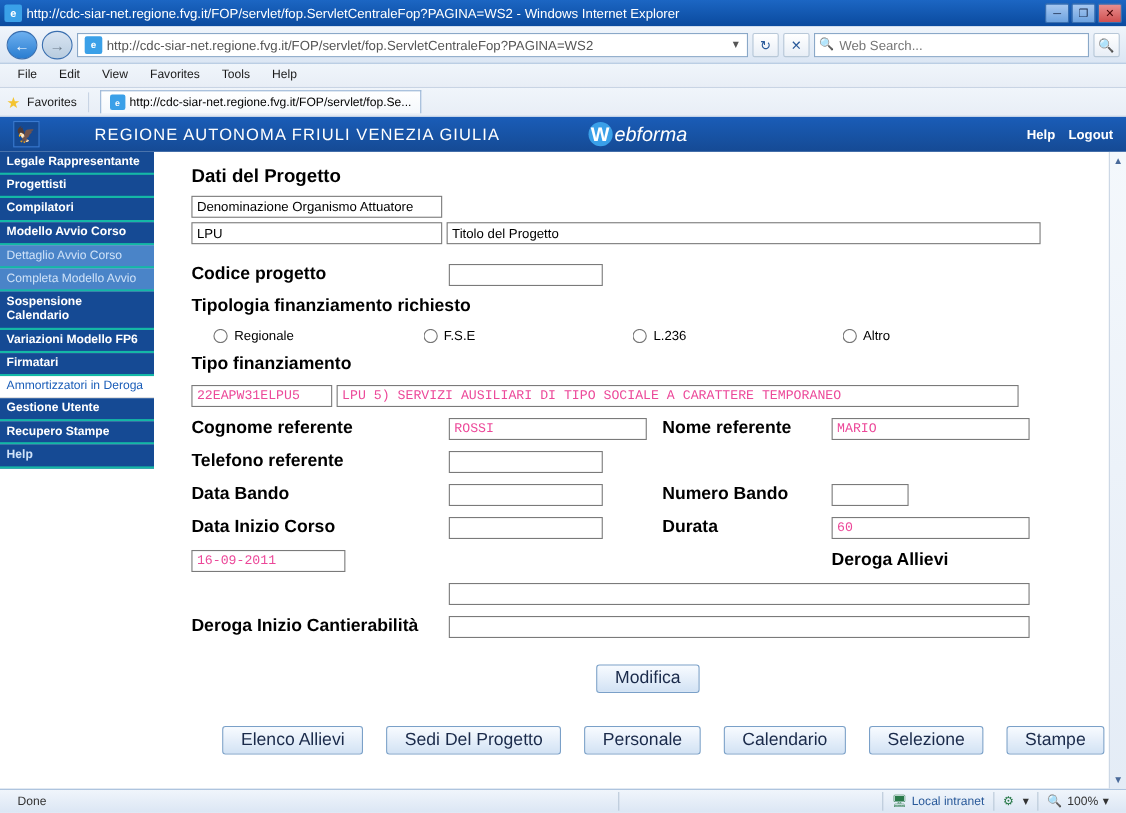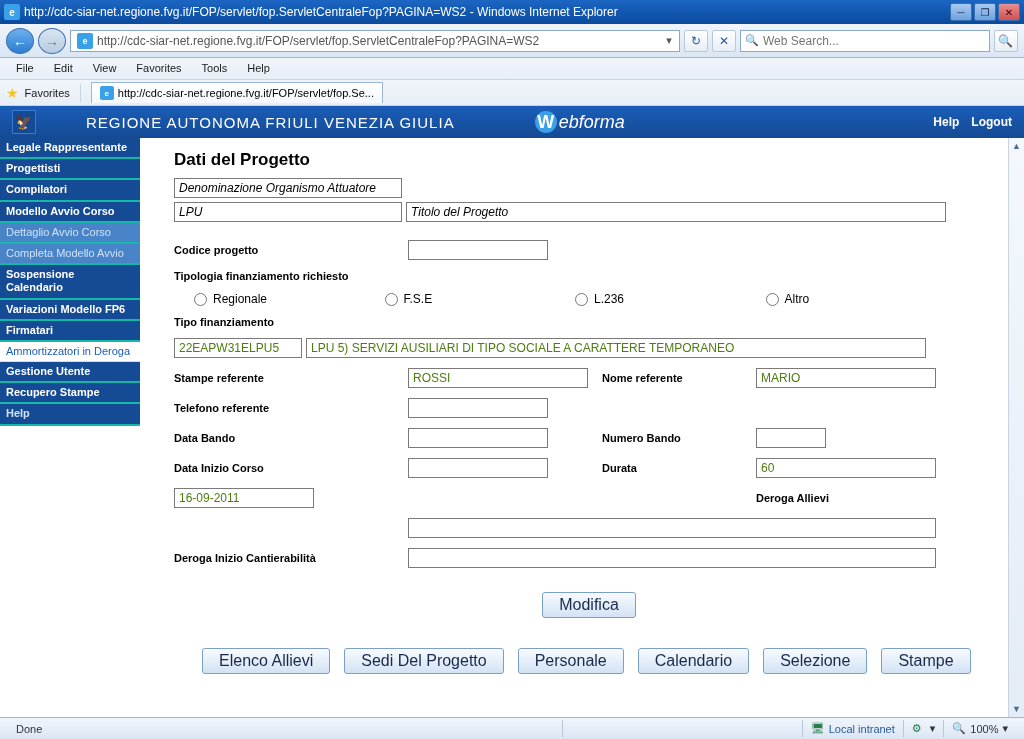--- a/index.html
+++ b/index.html
@@ -51,45 +51,45 @@
 .leftnav { width: 140px; background: #fff; display: flex; flex-direction: column; }
 .leftnav .navitem { background: #154a94; color: #fff; padding: 3px 6px; border-bottom: 2px solid #14b8a6; font-size: 11px; font-weight: bold; cursor: pointer; line-height: 1.2; }
 .leftnav .navitem.sub { background: #4a84c8; font-weight: normal; color: #cfe2f8; }
 .leftnav .navitem.help { color: #cfe2f8; }
 .leftnav .navitem.link { background: #fff; color: #1a5db8; border: none; font-weight: normal; border-bottom: 1px solid #ddd; }
 
 .mainpanel { flex: 1; padding: 12px 20px 12px 34px; overflow-y: auto; position: relative; }
 .mainpanel h2 { font-size: 17px; font-weight: bold; margin-bottom: 8px; color: #000; }
 
 .rowtop { display: flex; gap: 4px; margin-bottom: 4px; }
-.rowtop input { border: 1px solid #7a7a7a; padding: 2px 4px; font-size: 12px; font-style: italic; }
+.rowtop input { border: 1px solid #7a7a7a; padding: 2px 4px; font-size: 12px; }
 .rowtop input:first-child { width: 228px; }
 .rowtop input:nth-child(2) { flex: 1; max-width: 540px; }
 
 .formgrid { display: grid; grid-template-columns: 230px 190px 150px 180px; column-gap: 4px; row-gap: 10px; align-items: center; margin-top: 18px; }
-.formgrid .lbl { font-weight: bold; font-size: 11px; }
+.formgrid .lbl { font-weight: bold; font-size: 16px; }
 .formgrid input[type=text] { border: 1px solid #7a7a7a; padding: 2px 4px; font-size: 12px; width: 140px; }
 .formgrid input.wide { width: 180px; }
 .formgrid input.sm { width: 70px; }
-.formgrid input.ro { color: #4d7c0f; background: #fff; }
+.formgrid input.ro { color: #ec4899; background: #fff; font-family: Liberation Mono, monospace; }
 .formgrid .span4 { grid-column: 1 / 5; }
 .formgrid .span3 { grid-column: 2 / 5; }
 
 .radiorow { grid-column: 1 / 5; display: flex; gap: 20px; padding-left: 20px; }
 .radiorow label { display: flex; align-items: center; gap: 6px; width: 190px; font-size: 12px; }
 
 .coderow { grid-column: 1 / 5; display: flex; gap: 4px; }
 .coderow input { border: 1px solid #7a7a7a; padding: 2px 4px; font-size: 12px; color: #888; }
 .coderow input:first-child { width: 128px; }
 .coderow input:nth-child(2) { flex: 1; max-width: 620px; }
 
 .derogainp { width: 100% !important; max-width: 540px; }
 
 .btnrow { margin-top: 24px; text-align: center; }
-.actionrow { margin-top: 30px; display: flex; gap: 14px; justify-content: flex-start; padding-left: 28px; }
+.actionrow { margin-top: 30px; display: flex; gap: 14px; justify-content: space-between; padding-left: 28px; }
 button.ieb { background: linear-gradient(#f8fbff, #d2e2f4); border: 1px solid #7aa0c8; border-radius: 3px; padding: 3px 16px; font-size: 16px; cursor: pointer; color: #1a2a4a; }
 
 .statusbar { background: linear-gradient(#f0f5fb, #dbe6f4); border-top: 1px solid #9bb6d6; display: flex; align-items: center; padding: 2px 8px; height: 22px; font-size: 11px; color: #333; }
 .statusbar .cell { border-left: 1px solid #b8c8d8; padding: 0 8px; height: 100%; display: flex; align-items: center; gap: 4px; }
 .statusbar .cell:first-child { border-left: none; flex: 1; }
 .statusbar .zone { color: #2a5a9a; }
 .sbicon { width: 14px; height: 14px; display: inline-block; color:#2a7a4a;}
 
 .scrollhint { position: absolute; right: 0; top: 0; bottom: 0; width: 16px; background: linear-gradient(#f4f8fc,#e4ecf6); border-left:1px solid #c8d4e4;}
 .scrollhint .up,.scrollhint .dn{height:16px;display:flex;align-items:center;justify-content:center;color:#4a6a9a;font-size:9px;}
@@ -215,21 +215,21 @@
             </label>
         </div>
 
         <div class="lbl span4">Tipo finanziamento</div>
 
         <div class="coderow">
           <input type="text" readonly="" class="ro" value="22EAPW31ELPU5" style="">
           <input type="text" readonly="" class="ro" value="LPU 5) SERVIZI AUSILIARI DI TIPO SOCIALE A CARATTERE TEMPORANEO" style="">
         </div>
 
-        <div class="lbl">Stampe referente</div>
+        <div class="lbl">Cognome referente</div>
         <div><input type="text" class="wide ro" readonly="" value="ROSSI" style=""></div>
         <div class="lbl">Nome referente</div>
         <div><input type="text" class="wide ro" readonly="" value="MARIO" style=""></div>
 
         <div class="lbl">Telefono referente</div>
         <div><input type="text" value="" style=""></div>
         <div></div>
           <div></div>
 
         <div class="lbl">Data Bando</div>

